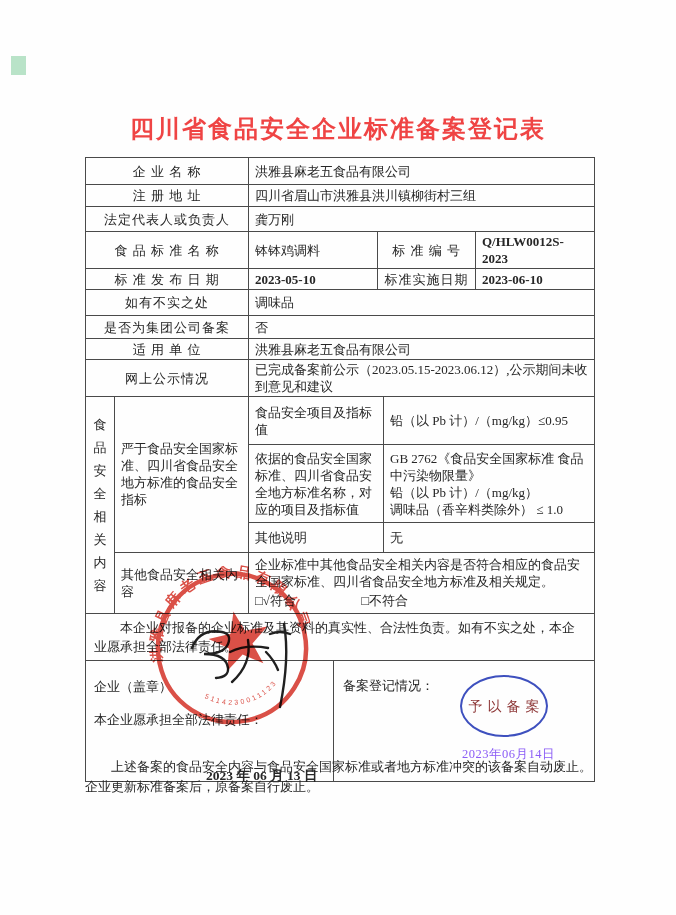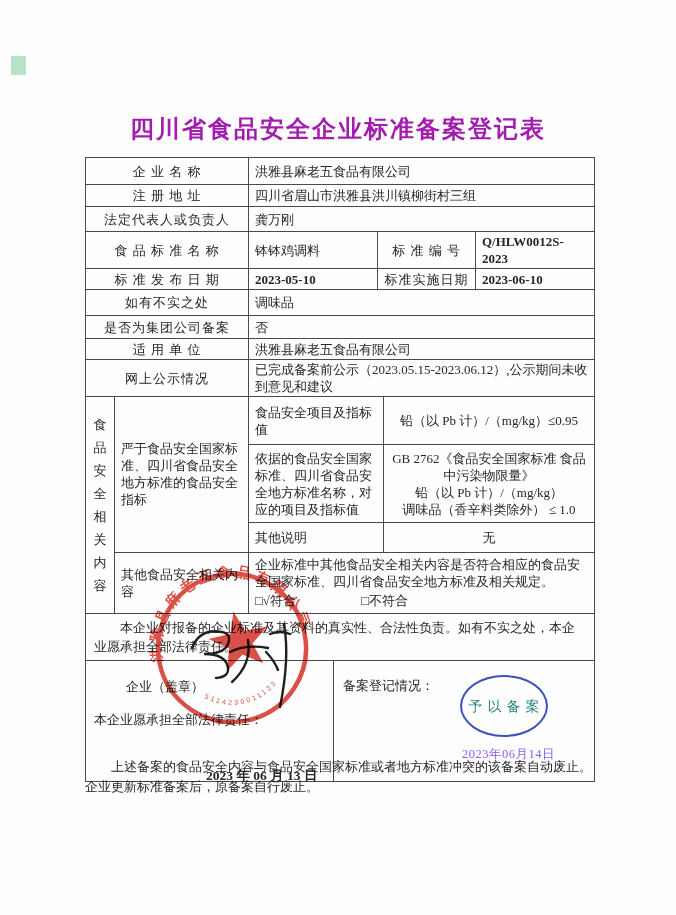--- a/index.html
+++ b/index.html
@@ -1,46 +1,46 @@
 <!DOCTYPE html>
 <html><head>
 <meta charset="utf-8">
 <style>
   html,body{margin:0;padding:0;background:#ffffff;}
   .page{position:relative;width:676px;height:915px;background:#fefefe;overflow:hidden;
         font-family:"Liberation Serif","DejaVu Serif",serif;color:#262626;}
   .scan-artifact{position:absolute;left:11px;top:56px;width:15px;height:19px;background:#b9e3c8;}
   .doc-title{position:absolute;left:60px;top:113px;width:556px;text-align:center;
         font-family:"Liberation Sans","DejaVu Sans",sans-serif;font-weight:bold;
-        font-size:24px;letter-spacing:2px;color:#a21caf;}
+        font-size:24px;letter-spacing:2px;color:#ef4444;}
   table.doc{position:absolute;left:85px;top:157px;width:509px;border-collapse:collapse;
         table-layout:fixed;}
   table.doc td{border:1px solid #4a4a4a;font-size:13px;padding:1px 6px;vertical-align:middle;
         line-height:17px;}
   .lbl{text-align:center;letter-spacing:1px;}
   .val{text-align:left;}
-  .center{text-align:center;}
+  .center{}
   .num{font-weight:bold;}
   .preline{white-space:pre-line;}
   .vside{padding:0 !important;text-align:center;}
   .vside .stack{width:15px;margin:16px auto;word-break:break-all;line-height:23px;font-size:13px;}
   .checks{margin-top:2px;}
   .checks span{display:inline-block;}
   .chk-no{margin-left:62px;}
   .pledge-cell{padding:4px 8px !important;}
   .pledge-cell div{text-indent:2em;line-height:19px;}
   .sign-cell{position:relative;padding:0 !important;}
-  .sign-cell .t1{position:absolute;left:8px;top:17px;margin-left:32px;}
+  .sign-cell .t1{position:absolute;left:8px;top:17px;}
   .sign-cell .t2{position:absolute;left:8px;top:50px;}
   .sign-cell .t3{position:absolute;left:120px;top:106px;font-weight:bold;font-size:13.5px;}
   .reg-cell{position:relative;padding:0 !important;}
   .reg-cell .t1{position:absolute;left:9px;top:16px;}
   .blue-oval{position:absolute;left:126px;top:14px;width:88px;height:62px;border:2.5px solid #2a3eb8;
         border-radius:50%;display:flex;align-items:center;justify-content:center;
-        color:#0f766e;font-size:14px;letter-spacing:5px;padding-left:5px;box-sizing:border-box;opacity:.9;}
+        color:#7f1d1d;font-size:14px;letter-spacing:5px;padding-left:5px;box-sizing:border-box;opacity:.9;}
   .blue-date{position:absolute;left:128px;top:85px;color:#8b5cf6;font-size:12.5px;letter-spacing:.5px;}
   .footnote{position:absolute;left:85px;top:757px;width:509px;font-size:13px;line-height:20px;
         text-indent:2em;}
   .seal{position:absolute;left:150px;top:566px;width:164px;height:164px;opacity:.88;
         mix-blend-mode:multiply;transform:rotate(-12deg);pointer-events:none;}
   .signature{position:absolute;left:170px;top:612px;width:132px;height:106px;pointer-events:none;}
 </style>
 </head>
 <body>
 

